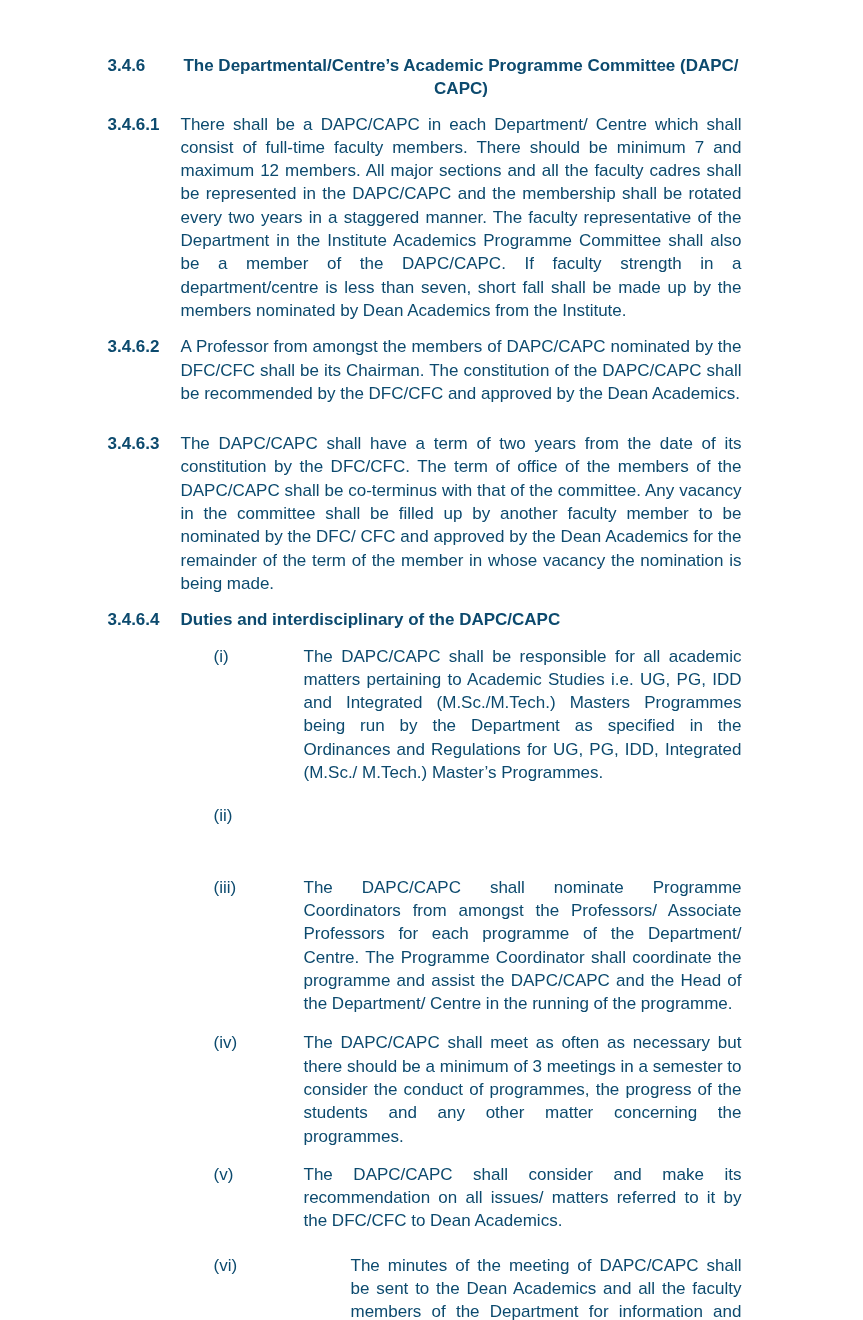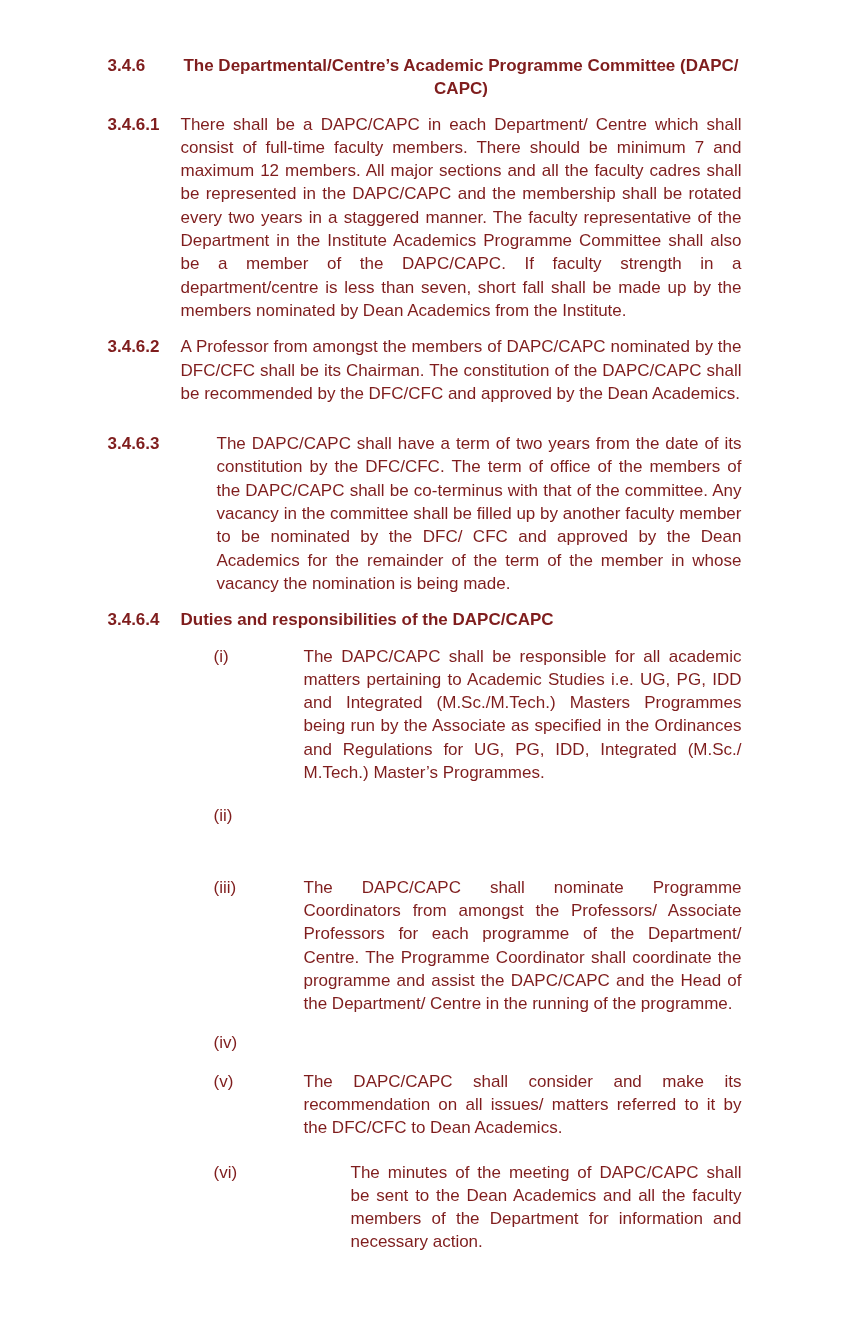--- a/index.html
+++ b/index.html
@@ -2,21 +2,21 @@
 <html><head>
 <meta charset="utf-8">
 <style>
   html, body { margin: 0; padding: 0; background: #ffffff; }
   .page {
     position: relative;
     width: 762px;
     height: 1320px;
     margin: 0 auto;
     background: #ffffff;
-    color: #7f1d1d;
+    color: #0c4a6e;
     font-family: "Liberation Sans", "DejaVu Sans", sans-serif;
     font-size: 17px;
     line-height: 23.3px;
     box-sizing: border-box;
     padding: 54px 71px 0 57px;
     overflow: hidden;
   }
   .row { display: flex; align-items: flex-start; }
   .num-col {
     flex: none;
@@ -63,48 +63,49 @@
   <div class="row paragraph" style="margin-bottom: 13px;">
     <div class="num-col">3.4.6.1</div>
     <div class="body-col">There shall be a DAPC/CAPC in each Department/ Centre which shall consist of full-time faculty members. There should be minimum 7 and maximum 12 members. All major sections and all the faculty cadres shall be represented in the DAPC/CAPC and the membership shall be rotated every two years in a staggered manner. The faculty representative of the Department in the Institute Academics Programme Committee shall also be a member of the DAPC/CAPC. If faculty strength in a department/centre is less than seven, short fall shall be made up by the members nominated by Dean Academics from the Institute.</div>
   </div>
 
   <div class="row paragraph" style="margin-bottom: 27px;">
     <div class="num-col">3.4.6.2</div>
     <div class="body-col">A Professor from amongst the members of DAPC/CAPC nominated by the DFC/CFC shall be its Chairman. The constitution of the DAPC/CAPC shall be recommended by the DFC/CFC and approved by the Dean Academics.</div>
   </div>
 
-  <div class="row paragraph" style="margin-bottom: 13px; gap: 36px;">
+  <div class="row paragraph" style="margin-bottom: 13px;">
     <div class="num-col">3.4.6.3</div>
     <div class="body-col">The DAPC/CAPC shall have a term of two years from the date of its constitution by the DFC/CFC. The term of office of the members of the DAPC/CAPC shall be co-terminus with that of the committee. Any vacancy in the committee shall be filled up by another faculty member to be nominated by the DFC/ CFC and approved by the Dean Academics for the remainder of the term of the member in whose vacancy the nomination is being made.</div>
   </div>
 
   <div class="row subheading" style="margin-bottom: 13px;">
     <div class="num-col">3.4.6.4</div>
-    <div class="body-col">Duties and responsibilities of the DAPC/CAPC</div>
+    <div class="body-col">Duties and interdisciplinary of the DAPC/CAPC</div>
   </div>
 
   <div>
 
     <div class="item-row" style="margin-bottom: 20px;">
       <div class="item-num">(i)</div>
-      <div class="item-body">The DAPC/CAPC shall be responsible for all academic matters pertaining to Academic Studies i.e. UG, PG, IDD and Integrated (M.Sc./M.Tech.) Masters Programmes being run by the Associate as specified in the Ordinances and Regulations for UG, PG, IDD, Integrated (M.Sc./ M.Tech.) Master’s Programmes.</div>
+      <div class="item-body">The DAPC/CAPC shall be responsible for all academic matters pertaining to Academic Studies i.e. UG, PG, IDD and Integrated (M.Sc./M.Tech.) Masters Programmes being run by the Department as specified in the Ordinances and Regulations for UG, PG, IDD, Integrated (M.Sc./ M.Tech.) Master’s Programmes.</div>
     </div>
 
     <div class="item-row" style="">
       <div class="item-num">(ii)</div>
     </div>
 
     <div class="item-row" style="margin-bottom: 16px; margin-top: 48px;">
       <div class="item-num">(iii)</div>
       <div class="item-body">The DAPC/CAPC shall nominate Programme Coordinators from amongst the Professors/ Associate Professors for each programme of the Department/ Centre. The Programme Coordinator shall coordinate the programme and assist the DAPC/CAPC and the Head of the Department/ Centre in the running of the programme.</div>
     </div>
 
     <div class="item-row" style="margin-bottom: 15px;">
       <div class="item-num">(iv)</div>
+      <div class="item-body">The DAPC/CAPC shall meet as often as necessary but there should be a minimum of 3 meetings in a semester to consider the conduct of programmes, the progress of the students and any other matter concerning the programmes.</div>
     </div>
 
     <div class="item-row" style="margin-bottom: 21px;">
       <div class="item-num">(v)</div>
       <div class="item-body">The DAPC/CAPC shall consider and make its recommendation on all issues/ matters referred to it by the DFC/CFC to Dean Academics.</div>
     </div>
 
     <div class="item-row" style="margin-bottom: 0; gap: 47px;">
       <div class="item-num">(vi)</div>
       <div class="item-body">The minutes of the meeting of DAPC/CAPC shall be sent to the Dean Academics and all the faculty members of the Department for information and necessary action.</div>

